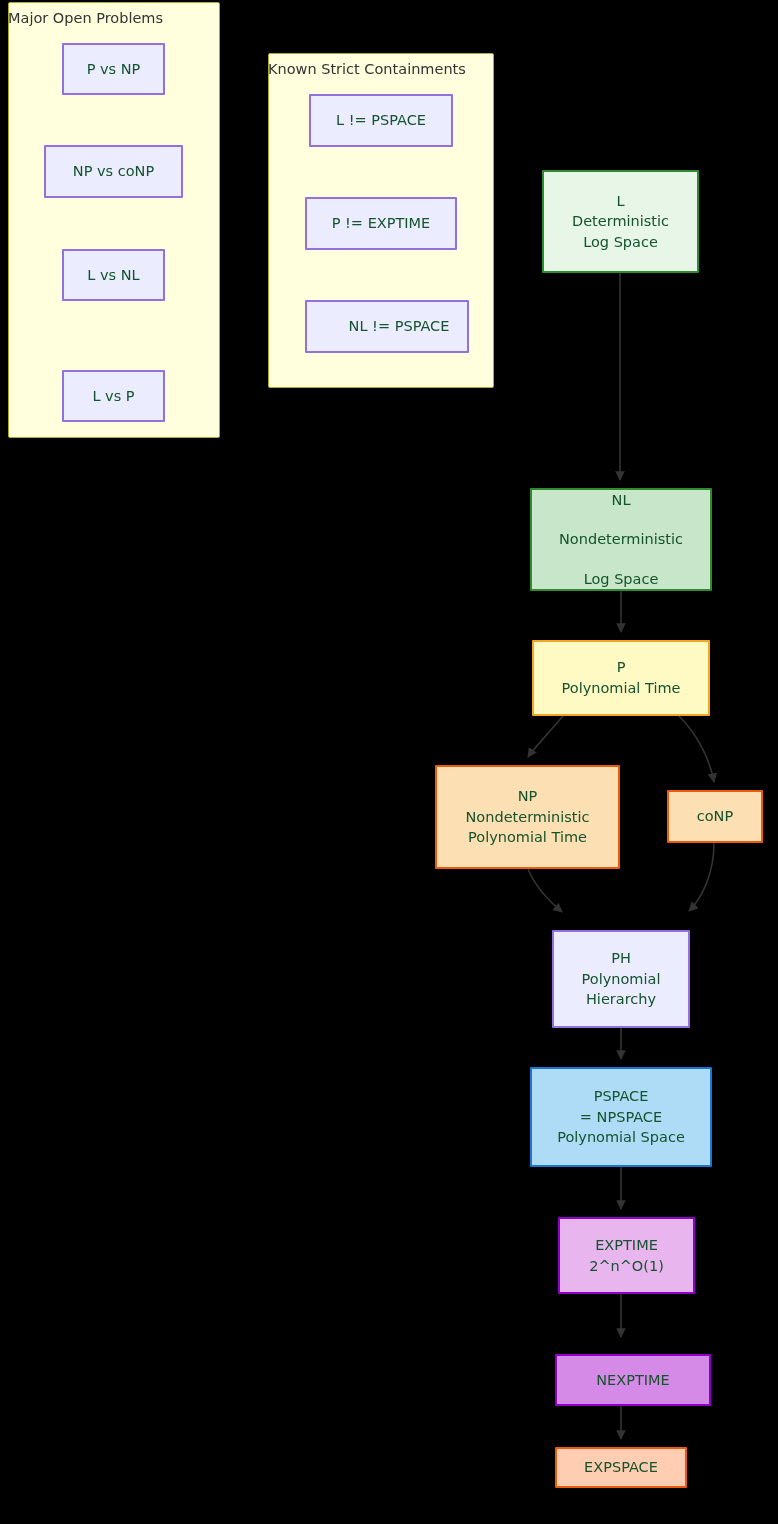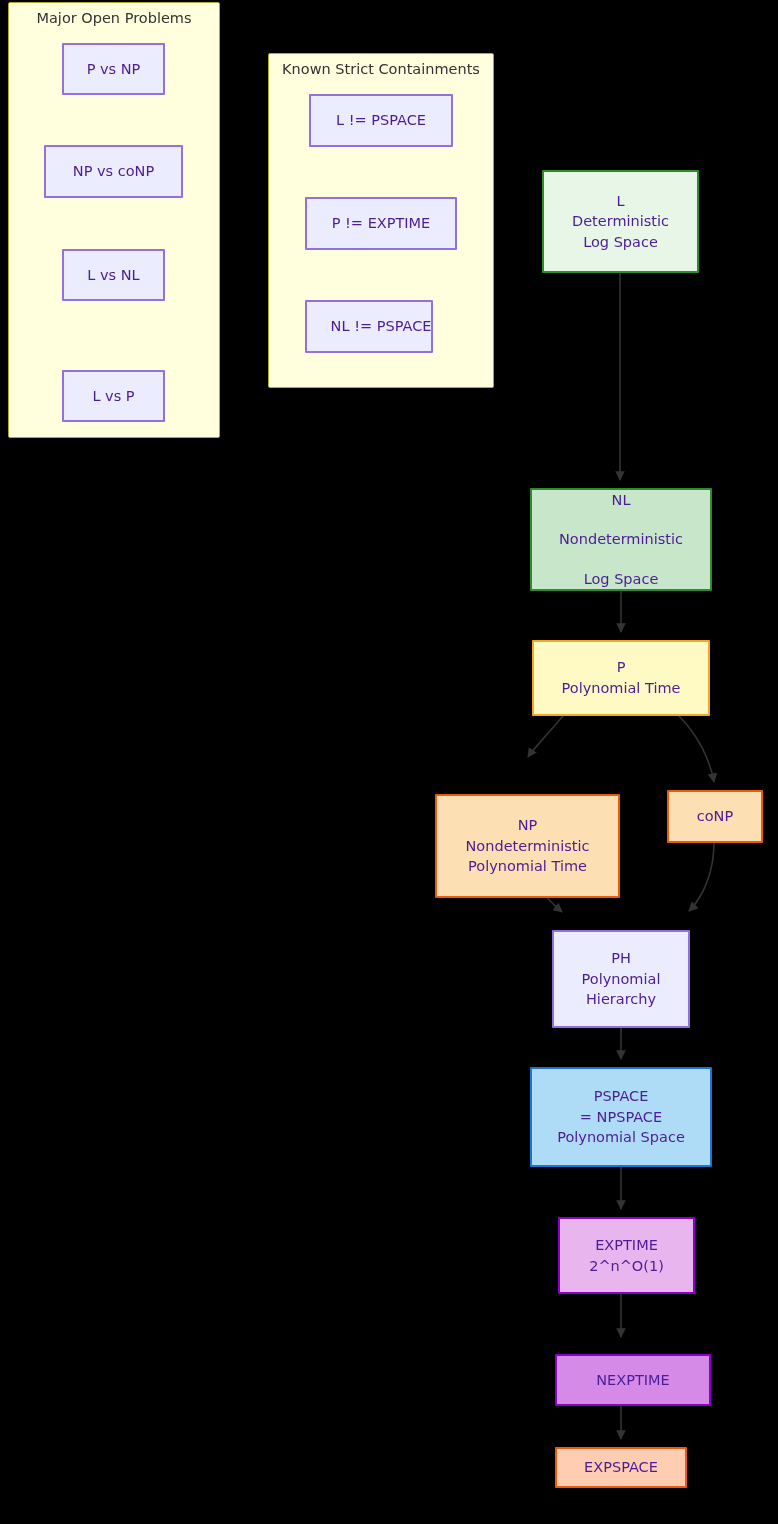--- a/index.html
+++ b/index.html
@@ -29,35 +29,34 @@
     position: absolute;
     box-sizing: border-box;
     background: #ffffde;
     border: 1px solid #aaaa33;
     border-radius: 2px;
   }
   .cluster-title {
     position: absolute;
     left: 0;
     right: 0;
-    text-align: center;
     font-size: 14.5px;
     color: #333333;
     white-space: nowrap;
   }
   .node {
     position: absolute;
     box-sizing: border-box;
     display: flex;
     flex-direction: column;
     align-items: center;
     justify-content: center;
     text-align: center;
     border-radius: 1px;
-    color: #4c1d95;
+    color: #14532d;
     font-size: 14.5px;
     line-height: 1.42;
   }
   .node .ln { display: block; white-space: nowrap; }
 </style>
 </head>
 <body>
 
 <div id="canvas">
 
@@ -97,40 +96,40 @@
         <span class="ln">L vs P</span>
       </div>
       <div class="cluster" style="left: 268px; top: 53px; width: 226px; height: 335px; background: rgb(255, 255, 222); border: 1px solid rgb(170, 170, 51);"></div>
       <div class="cluster-title" style="position: absolute; left: 268px; top: 61px; width: 226px;">Known Strict Containments</div>
       <div class="node" style="left: 309px; top: 94px; width: 144px; height: 53px; background: rgb(236, 236, 255); border: 2px solid rgb(147, 112, 219);">
         <span class="ln">L != PSPACE</span>
       </div>
       <div class="node" style="left: 305px; top: 197px; width: 152px; height: 53px; background: rgb(236, 236, 255); border: 2px solid rgb(147, 112, 219);">
         <span class="ln">P != EXPTIME</span>
       </div>
-      <div class="node" style="left: 305px; top: 300px; width: 128px; height: 53px; background: rgb(236, 236, 255); border: 2px solid rgb(147, 112, 219); padding-left: 24px;">
+      <div class="node" style="left: 305px; top: 300px; width: 164px; height: 53px; background: rgb(236, 236, 255); border: 2px solid rgb(147, 112, 219); padding-left: 24px;">
         <span class="ln">NL != PSPACE</span>
       </div>
     </div>
   <div id="nodes-layer">
       <div class="node" style="left: 542px; top: 170px; width: 157px; height: 103px; background: rgb(232, 246, 232); border: 2px solid rgb(46, 139, 46);">
         <span class="ln">L</span>
         <span class="ln">Deterministic</span>
         <span class="ln">Log Space</span>
       </div>
       <div class="node" style="left: 530px; top: 488px; width: 182px; height: 103px; background: rgb(200, 230, 201); border: 2px solid rgb(46, 139, 46); gap: 19px;">
         <span class="ln">NL</span>
         <span class="ln">Nondeterministic</span>
         <span class="ln">Log Space</span>
       </div>
       <div class="node" style="left: 532px; top: 640px; width: 178px; height: 76px; background: rgb(255, 249, 196); border: 2px solid rgb(245, 166, 35);">
         <span class="ln">P</span>
         <span class="ln">Polynomial Time</span>
       </div>
-      <div class="node" style="left: 435px; top: 765px; width: 185px; height: 104px; background: rgb(252, 223, 178); border: 2px solid rgb(234, 91, 12); margin-top: 29px;">
+      <div class="node" style="left: 435px; top: 765px; width: 185px; height: 104px; background: rgb(252, 223, 178); border: 2px solid rgb(234, 91, 12);">
         <span class="ln">NP</span>
         <span class="ln">Nondeterministic</span>
         <span class="ln">Polynomial Time</span>
       </div>
       <div class="node" style="left: 667px; top: 790px; width: 96px; height: 53px; background: rgb(252, 223, 178); border: 2px solid rgb(234, 91, 12);">
         <span class="ln">coNP</span>
       </div>
       <div class="node" style="left: 552px; top: 918px; width: 138px; height: 98px; background: rgb(236, 236, 255); border: 2px solid rgb(147, 112, 219); margin-top: 12px;">
         <span class="ln">PH</span>
         <span class="ln">Polynomial</span>

